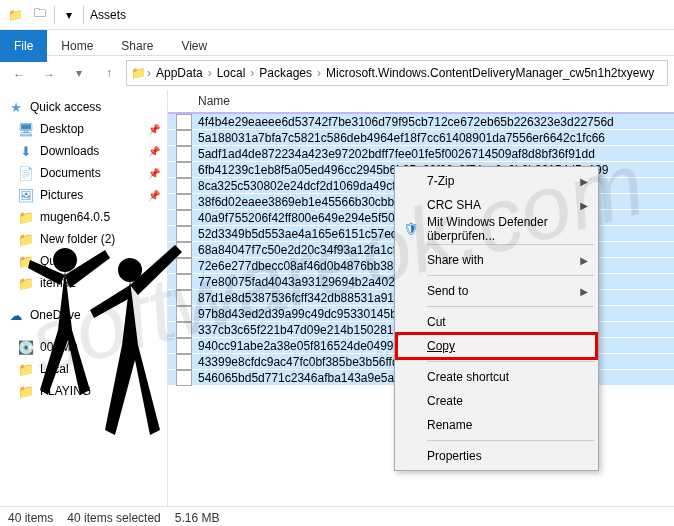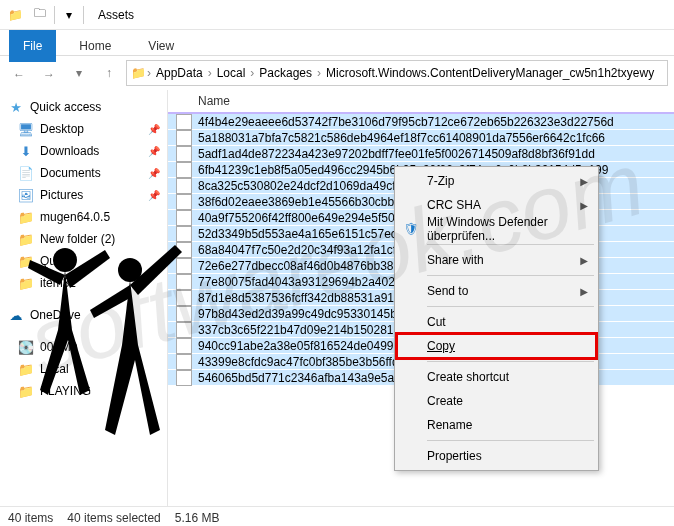--- a/index.html
+++ b/index.html
@@ -1,24 +1,24 @@
 <!DOCTYPE html>
 <html><head>
 <meta charset="utf-8">
 <style>
 * { margin: 0; padding: 0; box-sizing: border-box; font-family: "Segoe UI", Arial, sans-serif; font-size: 12px; }
 body { width: 674px; height: 526px; background: #fff; overflow: hidden; position: relative; }
 
 .titlebar { height: 30px; display: flex; align-items: center; padding: 0 4px; background: #fff; border-bottom: 1px solid #e5e5e5; }
 .titlebar .icon-btn { width: 24px; height: 24px; display: flex; align-items: center; justify-content: center; cursor: pointer; }
 .titlebar .sep { width: 1px; height: 18px; background: #ccc; margin: 0 2px; }
-.titlebar .title { margin-left: 12px; }
+.titlebar .title { margin-left: 4px; }
 
 .ribbon-tabs { height: 26px; display: flex; align-items: stretch; border-bottom: 1px solid #ddd; }
-.ribbon-tab { padding: 16px 14px; display: flex; align-items: center; cursor: pointer; color: #333; margin-left: 9px; }
+.ribbon-tab { padding: 16px 14px; display: flex; align-items: center; cursor: pointer; color: #333; }
 .ribbon-tab.file { background: #1979ca; color: #fff; }
 
 .addressbar { height: 34px; display: flex; align-items: center; padding: 4px 6px; gap: 4px; }
 .nav-btn { width: 26px; height: 26px; display: flex; align-items: center; justify-content: center; cursor: pointer; color: #777; }
 .addr-box { flex: 1; height: 26px; border: 1px solid #ccc; display: flex; align-items: center; padding: 0 4px; overflow: hidden; }
 .crumb { padding: 0 4px; cursor: pointer; white-space: nowrap; }
 .crumb-sep { color: #888; padding: 0 1px; }
 
 .body { display: flex; height: 416px; }
 .nav-pane { width: 168px; border-right: 1px solid #e5e5e5; padding: 6px 0; overflow: hidden; }
@@ -57,20 +57,21 @@
   <div class="icon-btn">🗀</div>
   <div class="sep"></div>
   <div class="icon-btn">▾</div>
   <div class="sep"></div>
   <span class="title">Assets</span>
 </div>
 
 <div class="ribbon-tabs">
   <div class="ribbon-tab file">File</div>
   <div class="ribbon-tab">Home</div>
+  <div class="ribbon-tab">Share</div>
   <div class="ribbon-tab">View</div>
 </div>
 
 <div class="addressbar">
   <div class="nav-btn">←</div>
   <div class="nav-btn">→</div>
   <div class="nav-btn">▾</div>
   <div class="nav-btn">↑</div>
   <div class="addr-box">
     <span class="folder-ico">📁</span>

